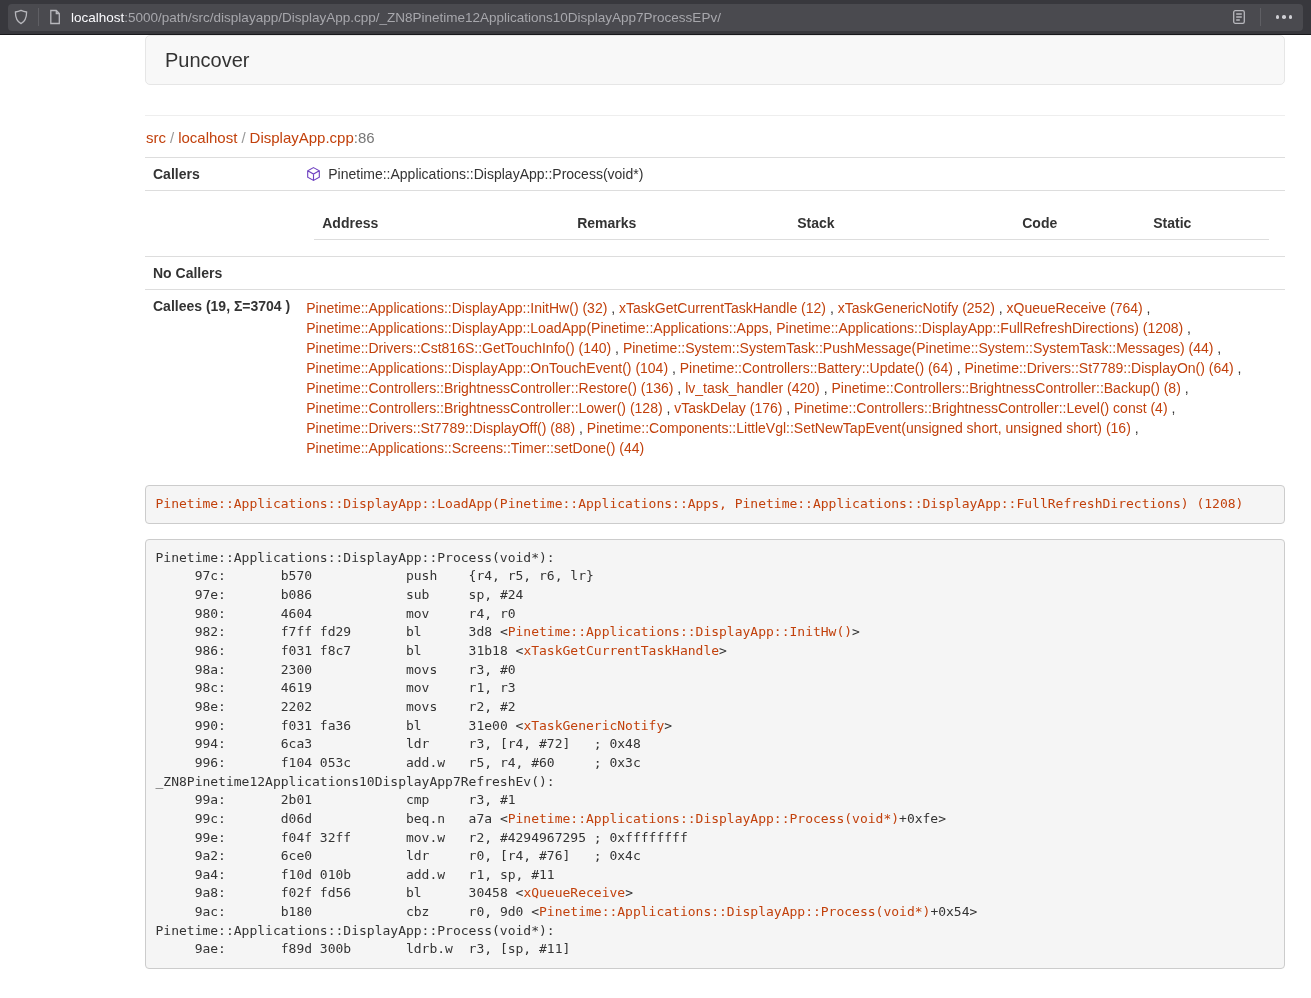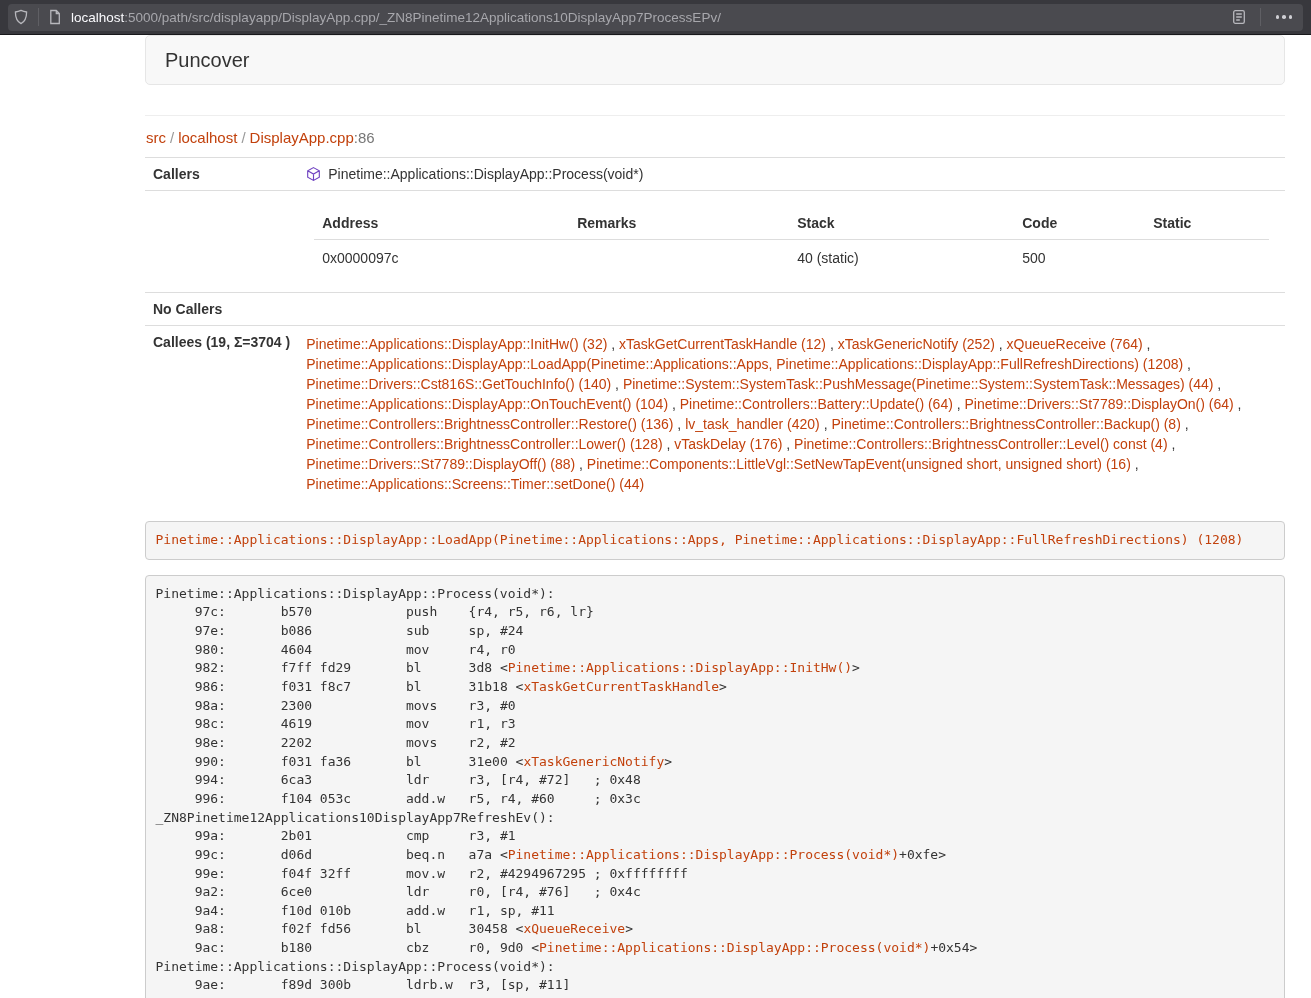--- a/index.html
+++ b/index.html
@@ -162,27 +162,20 @@
         <td class="stats-cell">
           <table class="stats">
             <tbody>
               <tr>
                 <th class="col-address">Address</th>
                 <th class="col-remarks">Remarks</th>
                 <th class="col-stack">Stack</th>
                 <th class="col-code">Code</th>
                 <th>Static</th>
               </tr>
-              <tr>
-                <td>0x0000097c</td>
-                <td></td>
-                <td>40 (static)</td>
-                <td>500</td>
-                <td></td>
-              </tr>
             </tbody>
           </table>
         </td>
       </tr>
       <tr>
         <th class="rowlabel">No Callers</th>
         <td></td>
       </tr>
       <tr>
         <th class="rowlabel">Callees (19, Σ=3704 )</th>

